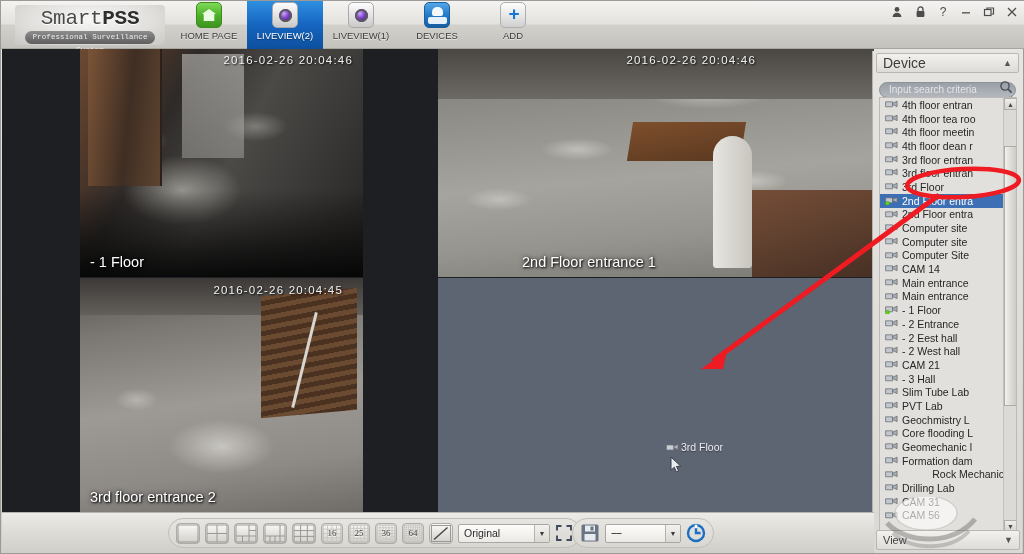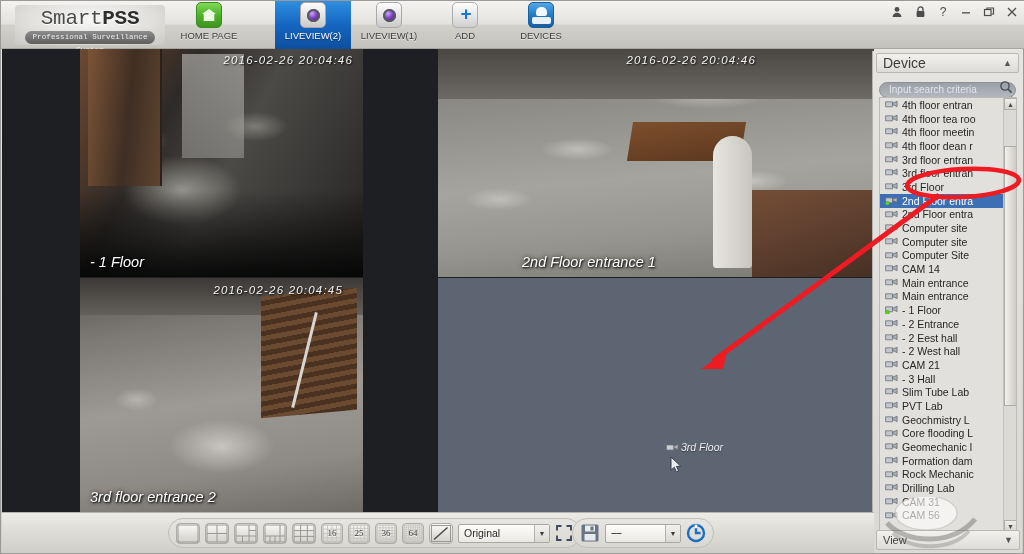--- a/index.html
+++ b/index.html
@@ -41,21 +41,20 @@
   }
 
   .nav { position:absolute; left:170px; top:0; height:48px; display:flex; }
   .nav-item {
     width:76px; height:48px; position:relative; cursor:pointer;
     display:flex; flex-direction:column; align-items:center; justify-content:flex-start;
     padding-top:1px;
   }
   .nav-item.active {
     background: linear-gradient(180deg,#2f8fe0 0%,#1565c0 50%,#0d4f9e 100%);
-    margin-left: 28px;
   }
   .nav-label {
     font-size:9.5px; color:#3b3b3b; margin-top:2px; white-space:nowrap;
     text-shadow:0 1px 0 rgba(255,255,255,.6);
   }
   .nav-item.active .nav-label { color:#fff; text-shadow:0 1px 1px rgba(0,0,0,.45); }
   .nav-ico { width:26px; height:26px; border-radius:5px; position:relative; }
   .ico-home {
     background: linear-gradient(180deg,#7ed957 0%,#4caf27 55%,#3d9420 100%);
     border:1px solid #3c8c1d;
@@ -99,21 +98,20 @@
   .wctrl { position:absolute; right:6px; top:2px; height:18px; display:flex; align-items:center; gap:9px; }
   .wbtn { width:14px; height:14px; position:relative; cursor:pointer;
           display:flex; align-items:center; justify-content:center;
           font-size:12px; color:#4c4c4c; line-height:1; }
   .wbtn svg { display:block; }
 
   
   .video-area {
     position:absolute; left:1px; top:48px; width:872px; height:463px;
     background:#1d1f22;
-    font-style:italic;
   }
   .cell { position:absolute; overflow:hidden; }
   .cell-label {
     position:absolute; left:10px; bottom:7px; color:#fff; font-size:14.5px;
     text-shadow: 1px 1px 2px rgba(0,0,0,.95), 0 0 4px rgba(0,0,0,.8);
     font-family:"Liberation Sans", sans-serif;
   }
   .cell-time {
     position:absolute; right:10px; top:5px; color:#f2f2f2; font-size:11.5px;
     letter-spacing:1.2px; text-shadow:1px 1px 2px rgba(0,0,0,.95);
@@ -360,26 +358,26 @@
       </div>
       <div class="nav-item active">
         <div class="nav-ico ico-cam"></div>
         <div class="nav-label">LIVEVIEW(2)</div>
       </div>
       <div class="nav-item">
         <div class="nav-ico ico-cam"></div>
         <div class="nav-label">LIVEVIEW(1)</div>
       </div>
       <div class="nav-item">
+        <div class="nav-ico ico-dev"></div>
+        <div class="nav-label">DEVICES</div>
+      </div>
+      <div class="nav-item">
         <div class="nav-ico ico-add"></div>
         <div class="nav-label">ADD</div>
-      </div>
-      <div class="nav-item">
-        <div class="nav-ico ico-dev"></div>
-        <div class="nav-label">DEVICES</div>
       </div>
     </div>
 
     <div class="wctrl">
       <div class="wbtn">
         <svg width="12" height="12" viewBox="0 0 12 12">
             <circle cx="6" cy="3.4" r="2.4" fill="#4c4c4c"></circle>
             <path d="M1.6 11c0-2.6 2-4.2 4.4-4.2S10.4 8.4 10.4 11z" fill="#4c4c4c"></path>
           </svg>
       </div>
@@ -656,21 +654,21 @@
             </svg>
             <span>Geomechanic l</span>
           </div>
           <div class="tree-item" style="top: 0px;">
             <svg class="cam-ico" viewBox="0 0 13 9">
               <path d="M0.6 1.8h7v5h-7z" fill="#c3c7ce" stroke="#5f646c" stroke-width=".7"></path>
               <path d="M7.6 3.2l4.5-2v5.4l-4.5-2z" fill="#a9aeb6" stroke="#5f646c" stroke-width=".7"></path>
             </svg>
             <span>Formation dam</span>
           </div>
-          <div class="tree-item" style="top: 0px;">
+          <div class="tree-item" style="top: 0px; justify-content: flex-end;">
             <svg class="cam-ico" viewBox="0 0 13 9">
               <path d="M0.6 1.8h7v5h-7z" fill="#c3c7ce" stroke="#5f646c" stroke-width=".7"></path>
               <path d="M7.6 3.2l4.5-2v5.4l-4.5-2z" fill="#a9aeb6" stroke="#5f646c" stroke-width=".7"></path>
             </svg>
             <span>Rock Mechanic</span>
           </div>
           <div class="tree-item" style="top: 0px;">
             <svg class="cam-ico" viewBox="0 0 13 9">
               <path d="M0.6 1.8h7v5h-7z" fill="#c3c7ce" stroke="#5f646c" stroke-width=".7"></path>
               <path d="M7.6 3.2l4.5-2v5.4l-4.5-2z" fill="#a9aeb6" stroke="#5f646c" stroke-width=".7"></path>

